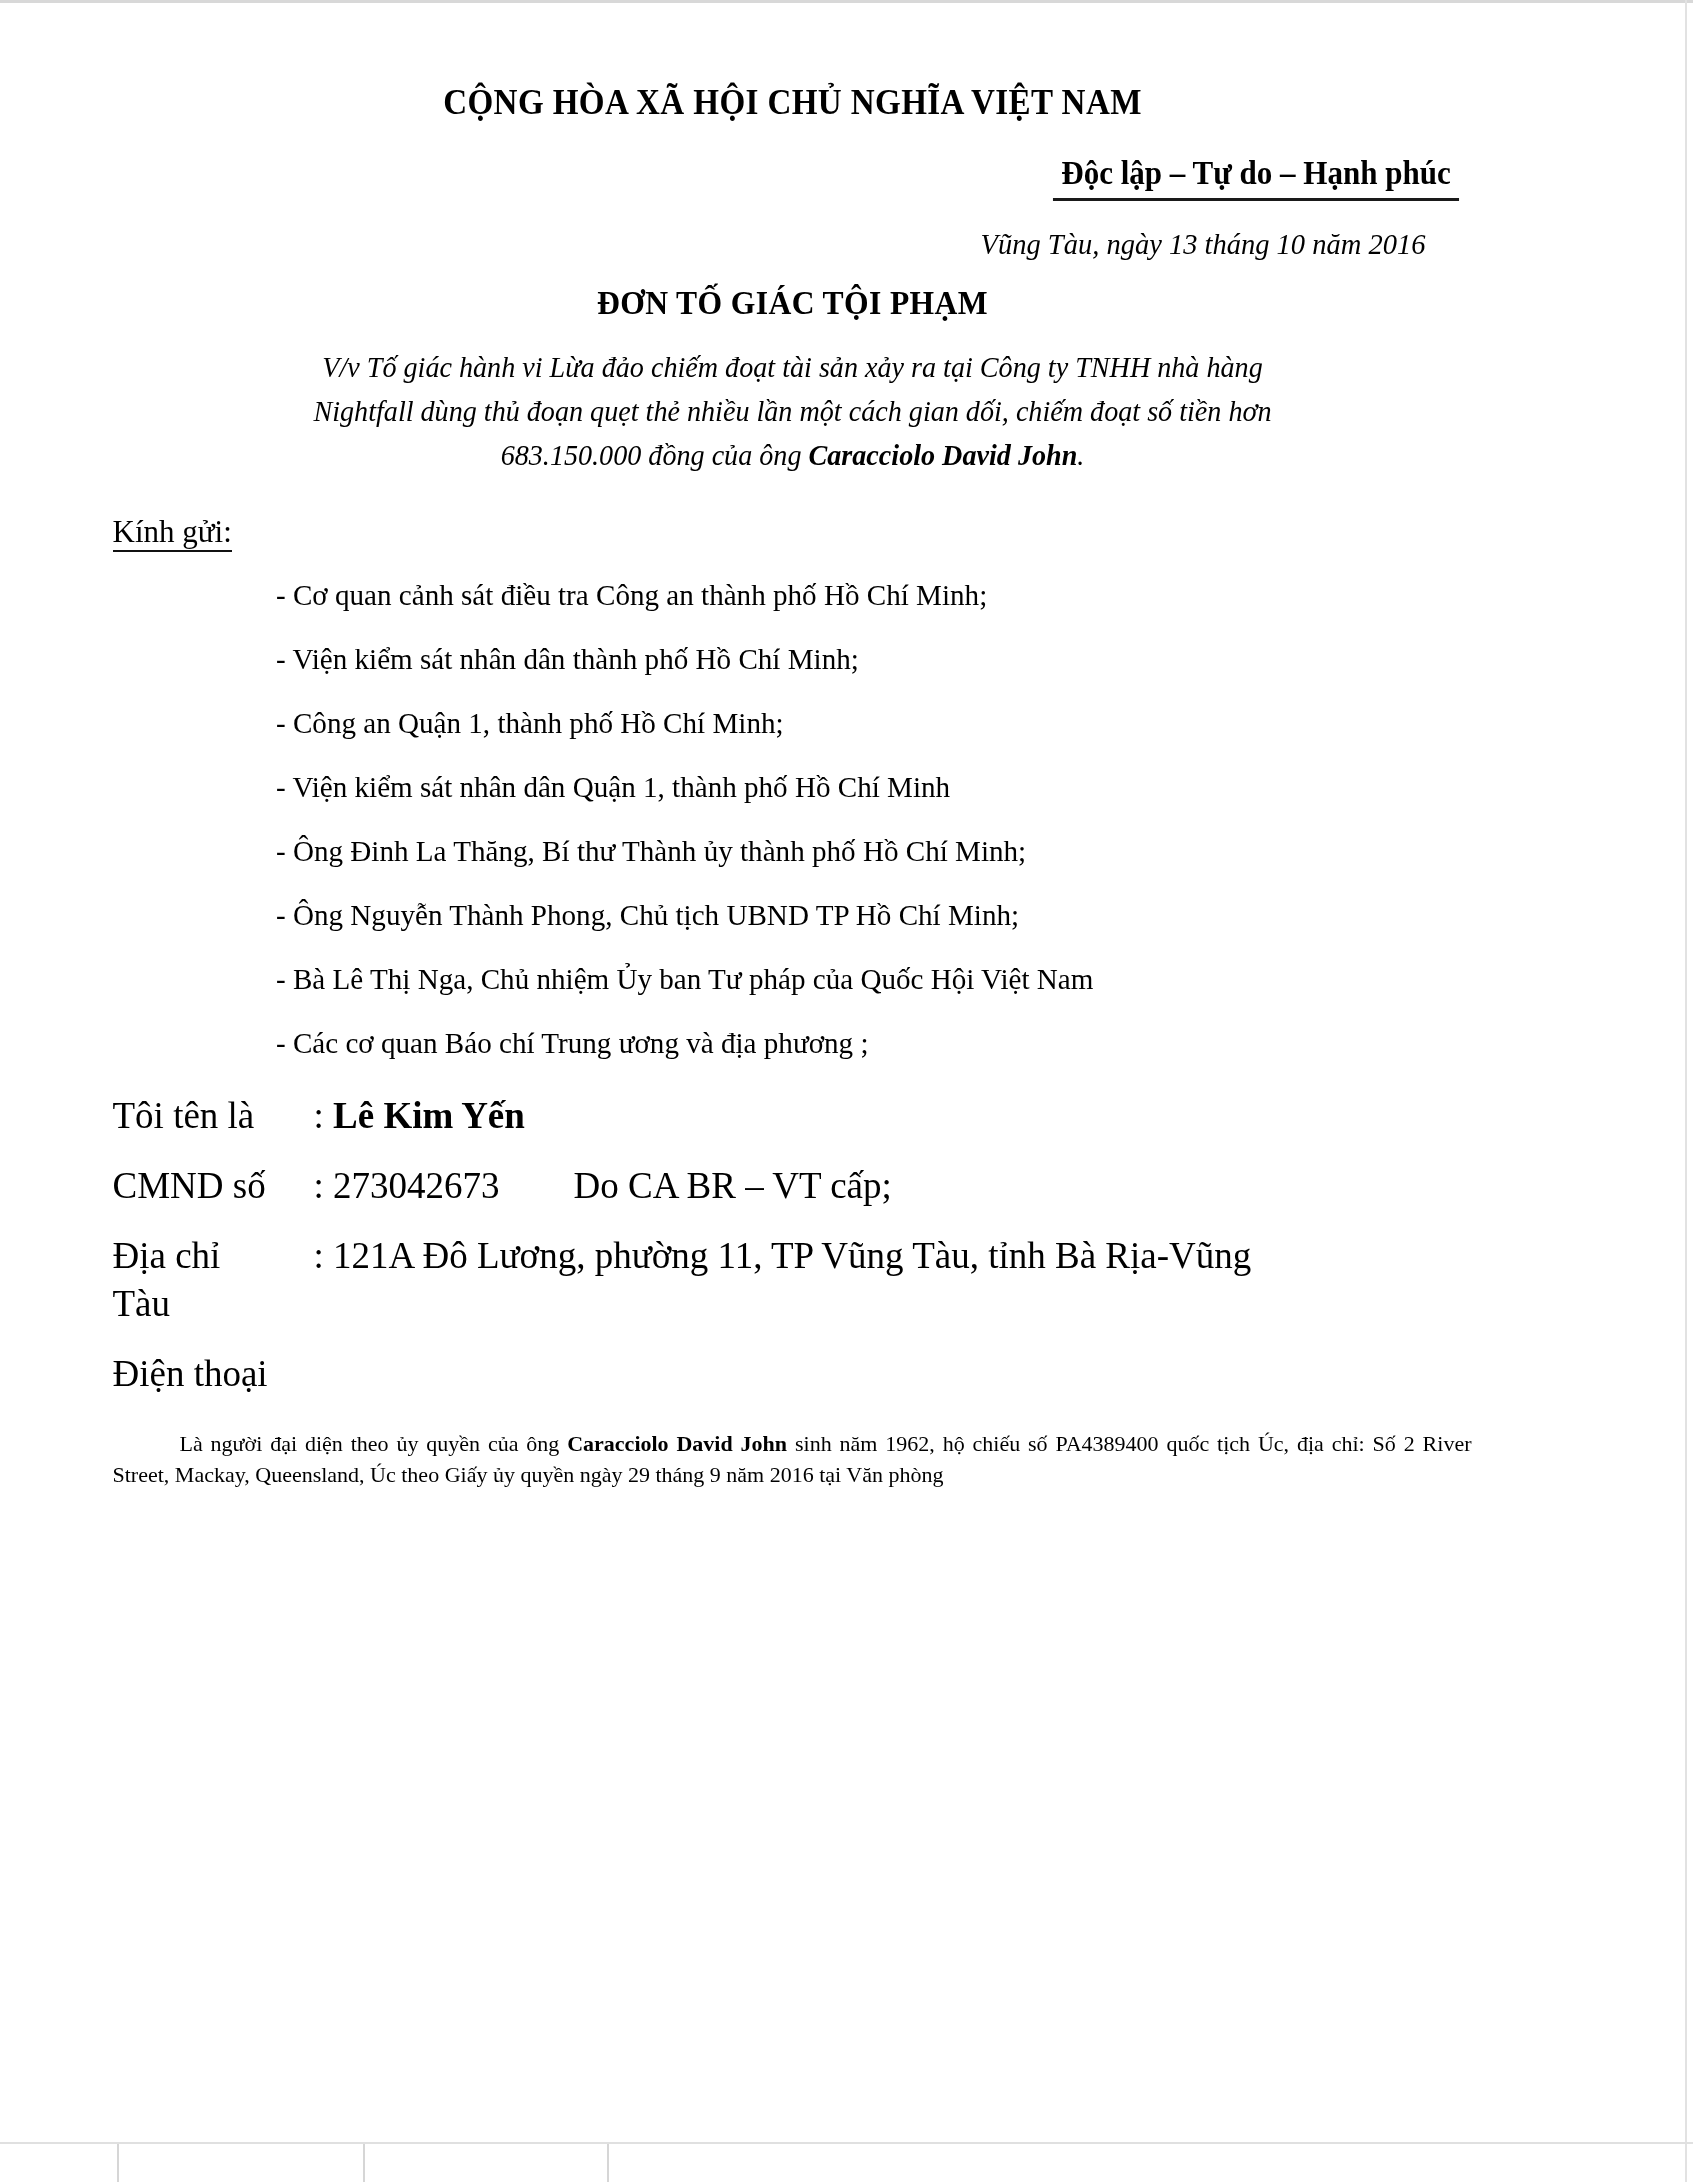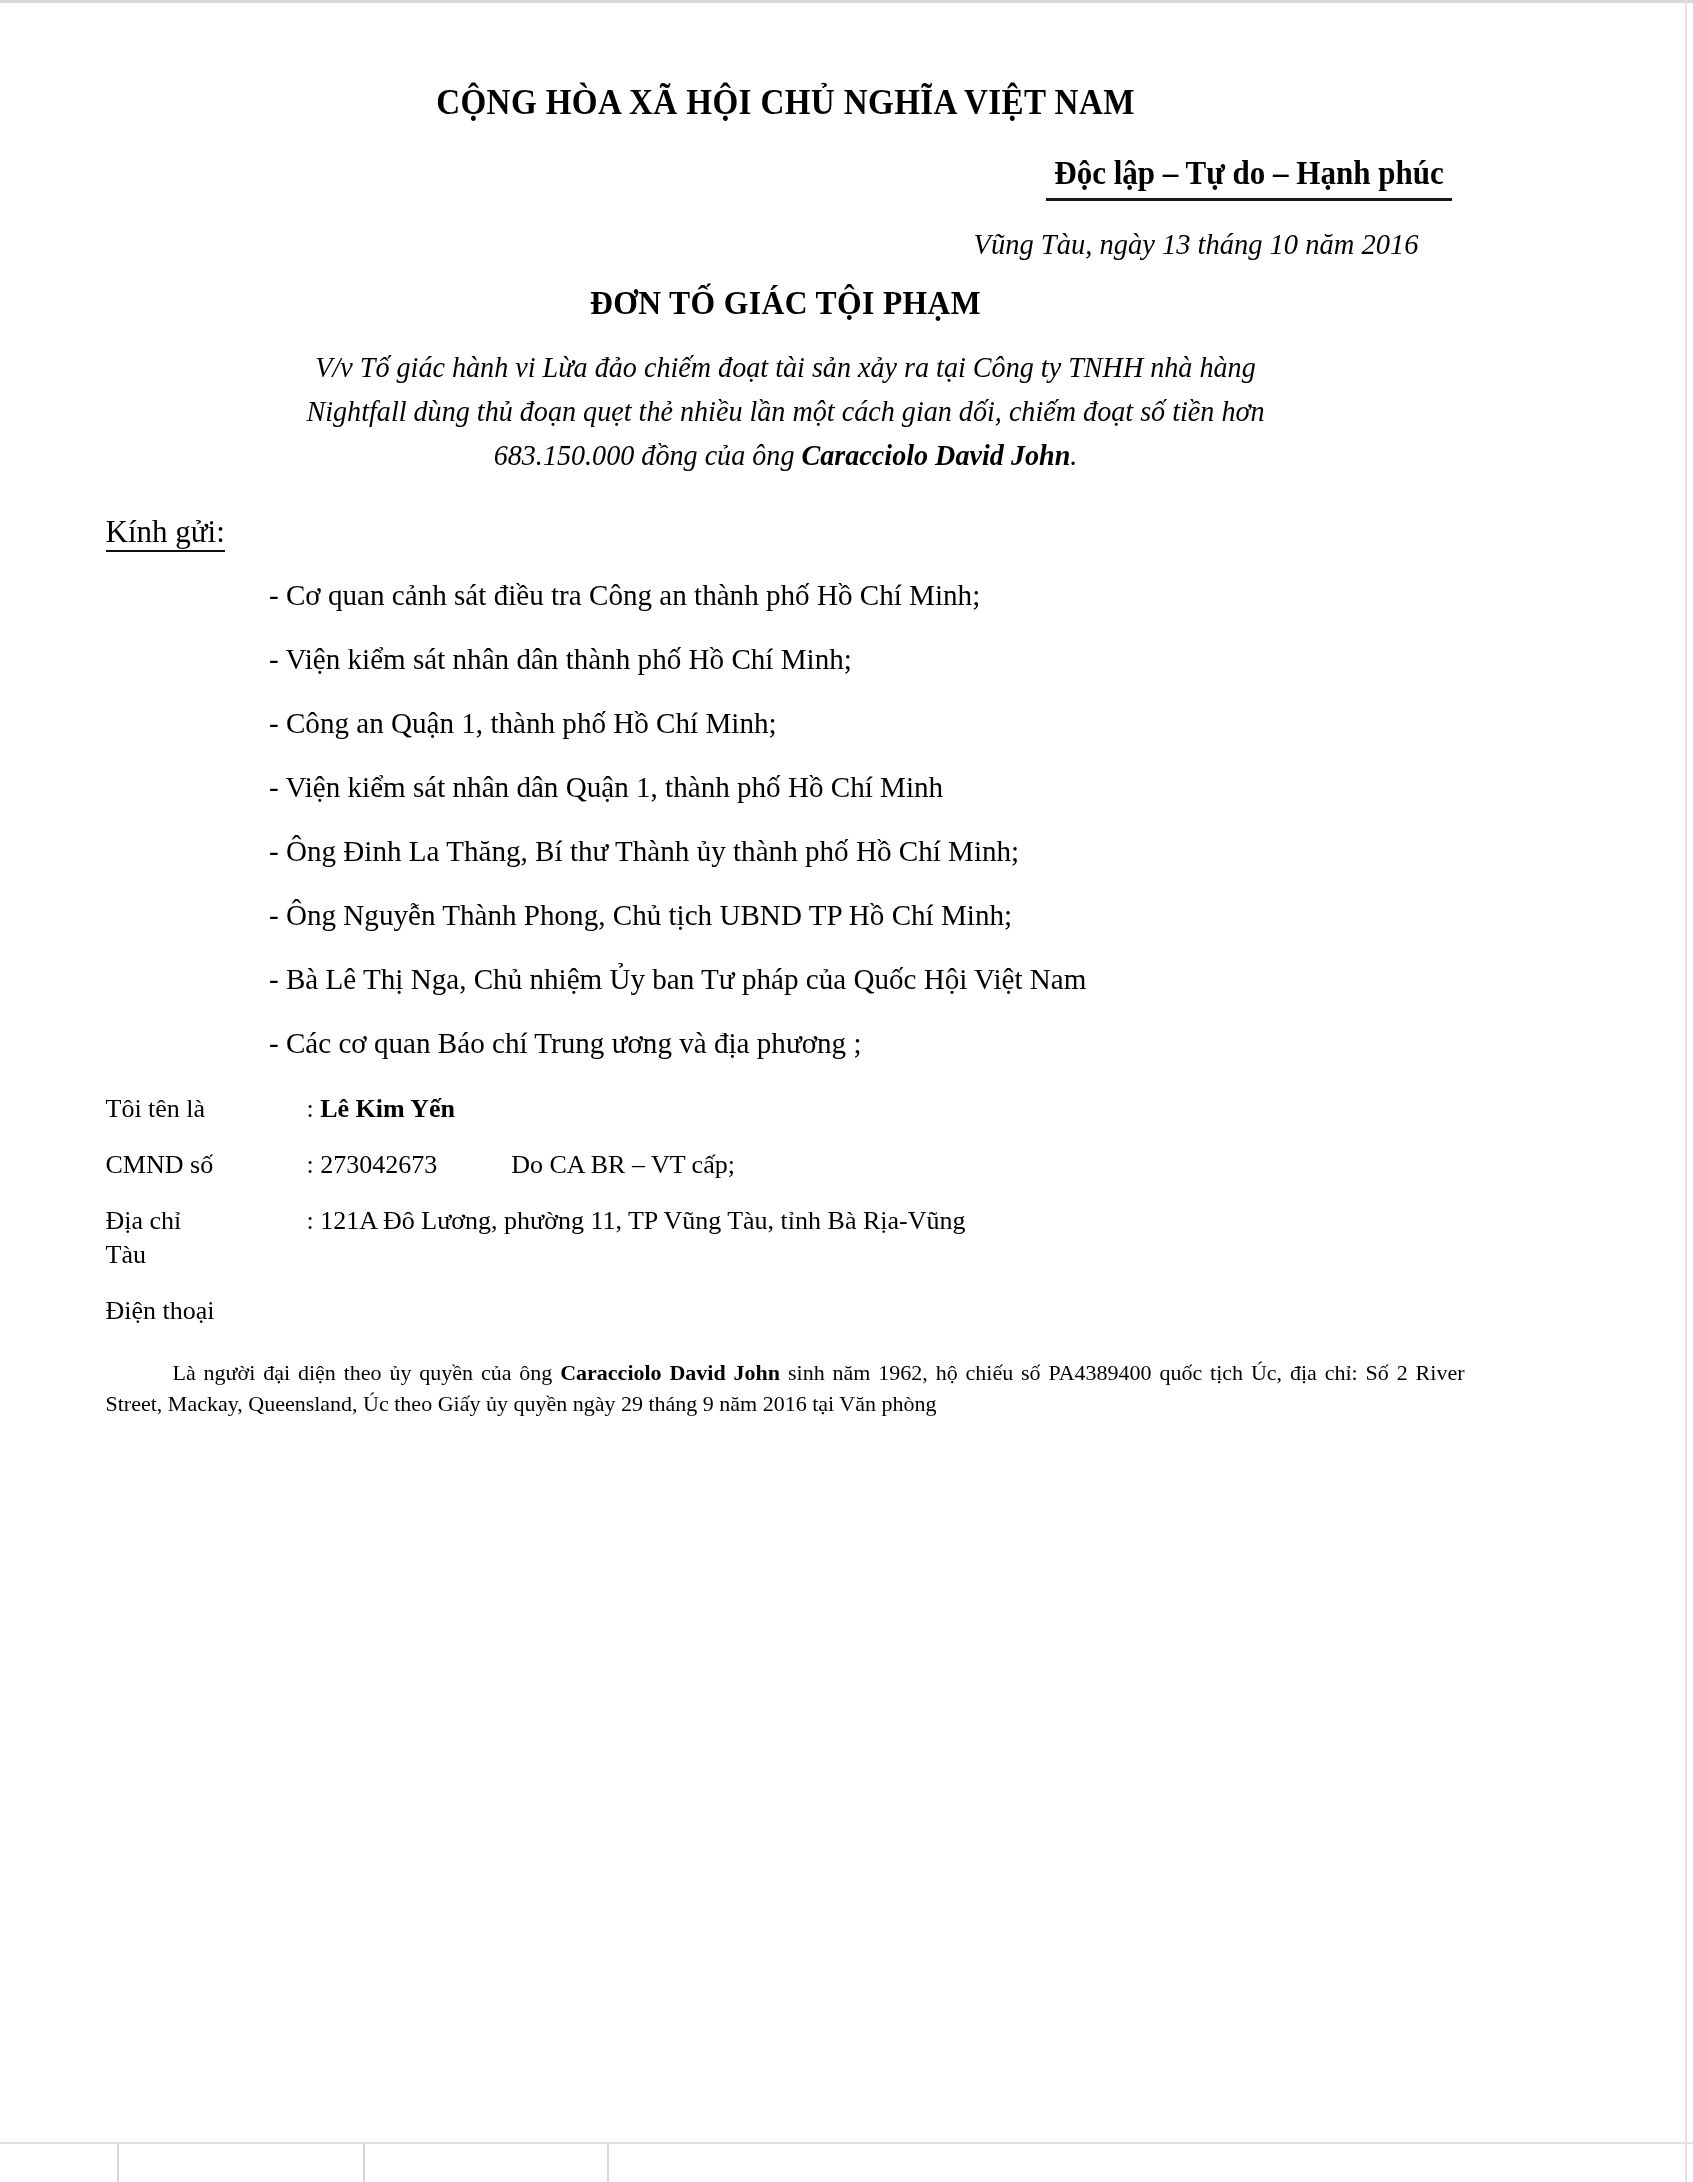--- a/index.html
+++ b/index.html
@@ -30,21 +30,21 @@
     top: 0;
     right: 7px;
     width: 1.8px;
     height: 2183px;
     background: #e2e2e2;
   }
 
   .doc {
     position: absolute;
     top: 0;
-    left: 1px;
+    left: 8px;
     width: 1550px;
     padding: 9px;
   }
 
   .inner {
     width: 1359px;
     margin: 0 auto;
     padding-top: 74px;
     
     transform-origin: top left;
@@ -127,21 +127,21 @@
     padding-left: 168px;
     transform: scaleX(0.97);
     transform-origin: left top;
   }
 
   
   .idblock { margin-top: 30px; }
   .idrow {
     display: flex;
     align-items: flex-start;
-    font-size: 26px;
+    font-size: 37px;
     line-height: 1.28;
     margin-top: 23px;
   }
   .idrow .label {
     width: 201px;
     flex: 0 0 201px;
   }
   .idrow .value { flex: 1 1 auto; }
   .idrow .value b { font-weight: bold; }
   .idrow .value .issuer {

